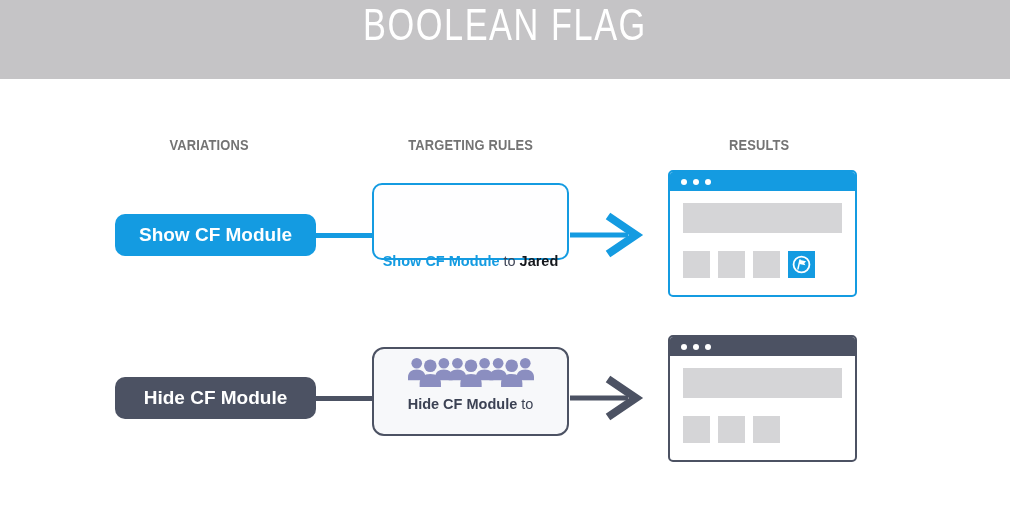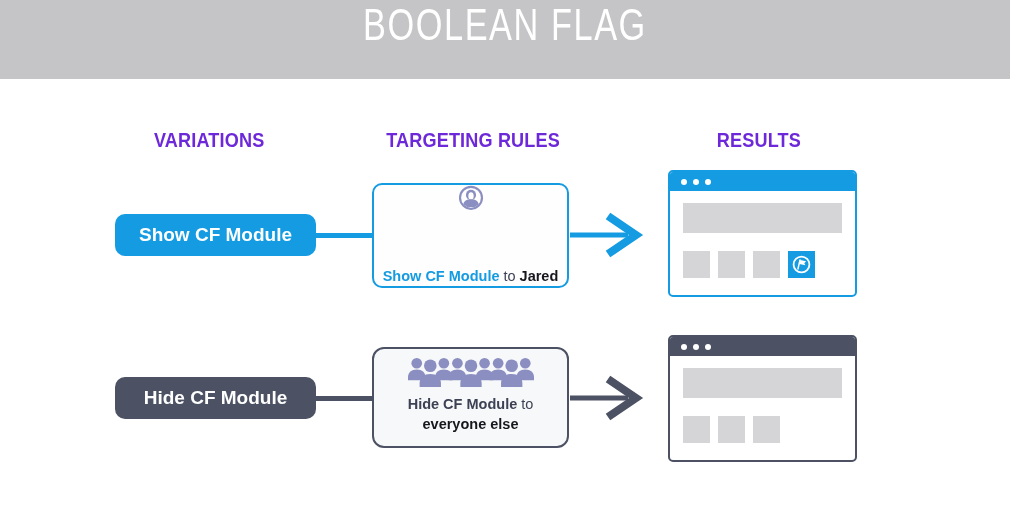--- a/index.html
+++ b/index.html
@@ -22,22 +22,22 @@
     position:absolute;left:0;top:0;width:1010px;height:79px;
     background:var(--banner-gray);
     display:flex;justify-content:center;
   }
   .banner h1{
     font-size:44px;font-weight:400;color:#ffffff;letter-spacing:2px;
     transform:scaleX(.78);transform-origin:center;white-space:nowrap;
   }
   
   .col-header{
-    position:absolute;top:128px;height:20px;
-    text-align:center;font-size:21px;font-weight:700;color:#6d28d9;
+    position:absolute;top:136px;height:20px;
+    text-align:center;font-size:15px;font-weight:700;color:#737373;
     letter-spacing:.2px;
   }
   .col-header span{display:inline-block;transform:scaleX(.86);transform-origin:center;white-space:nowrap;}
   #hdr-variations{left:109px;width:200px;}
   #hdr-targeting{left:372px;width:198px;}
   #hdr-results{left:663px;width:192px;}
   
   .variation-pill{
     position:absolute;left:115px;width:201px;height:42px;border-radius:10px;
     display:flex;align-items:center;justify-content:center;
@@ -47,22 +47,22 @@
   .pill-dark{top:377px;background:var(--dark);}
   
   .conn{position:absolute;left:314px;width:60px;height:5px;}
   .conn-blue{top:233px;background:var(--blue);}
   .conn-dark{top:396px;background:var(--dark);}
   
   .rule-box{
     position:absolute;left:372px;width:197px;
     display:flex;flex-direction:column;align-items:center;
   }
-  .rule-box-1{top:183px;height:105px;border:2px solid var(--blue);border-radius:10px;background:#fefeff;gap:48px;}
-  .rule-box-2{top:347px;height:101px;border:2px solid var(--dark);border-radius:12px;background:var(--box2-bg);padding-top:4px;}
+  .rule-box-1{top:183px;height:77px;border:2px solid var(--blue);border-radius:10px;background:#fefeff;padding-top:11px;gap:48px;}
+  .rule-box-2{top:347px;height:89px;border:2px solid var(--dark);border-radius:12px;background:var(--box2-bg);padding-top:4px;}
   .rule-text{font-size:14.5px;line-height:1.4;text-align:center;margin-top:7px;white-space:nowrap;}
   .rule-box-2 .rule-text{margin-top:4px;}
   .flag-name{font-weight:700;}
   .flag-name.blue{color:var(--blue);}
   .flag-name.dark{color:#3c4254;}
   .rule-to{font-weight:400;color:#3c4254;margin:0 0 0 4px;}
   .audience{font-weight:700;color:var(--ink);margin-left:4px;}
   .audience.block{display:block;margin-left:0;}
   
   .arrow{position:absolute;left:570px;width:78px;height:46px;}
@@ -172,21 +172,21 @@
       <path d="M54,34 v-4 c0,-6 4.5,-9.5 11,-9.5 c6.5,0 11,3.5 11,9.5 v4 z"></path>
 
     <circle cx="93" cy="9.5" r="5.5"></circle>
       <path d="M84,27 v-3 c0,-5 3.5,-8 9,-8 c5.5,0 9,3 9,8 v3 z"></path>
     <circle cx="121" cy="9.5" r="5.5"></circle>
       <path d="M112,27 v-3 c0,-5 3.5,-8 9,-8 c5.5,0 9,3 9,8 v3 z"></path>
     <circle cx="107" cy="12" r="6.5"></circle>
       <path d="M96,34 v-4 c0,-6 4.5,-9.5 11,-9.5 c6.5,0 11,3.5 11,9.5 v4 z"></path>
   </svg>
   <div class="rule-text">
-    <span class="flag-name dark">Hide CF Module</span><span class="rule-to">to</span><span class="audience block">everyone else</span>
+    <span class="flag-name dark">Hide CF Module</span><span class="rule-to">to</span>
   </div>
 </div>
 
 <svg class="arrow" id="arrow-2" viewBox="0 0 78 46">
   <path d="M0,23 H58" stroke="#4c5263" stroke-width="5" fill="none"></path>
   <path d="M38,4 L66,23 L38,42" stroke="#4c5263" stroke-width="8" fill="none"></path>
 </svg>
 
 <div class="browser browser-2">
   <div class="titlebar">

